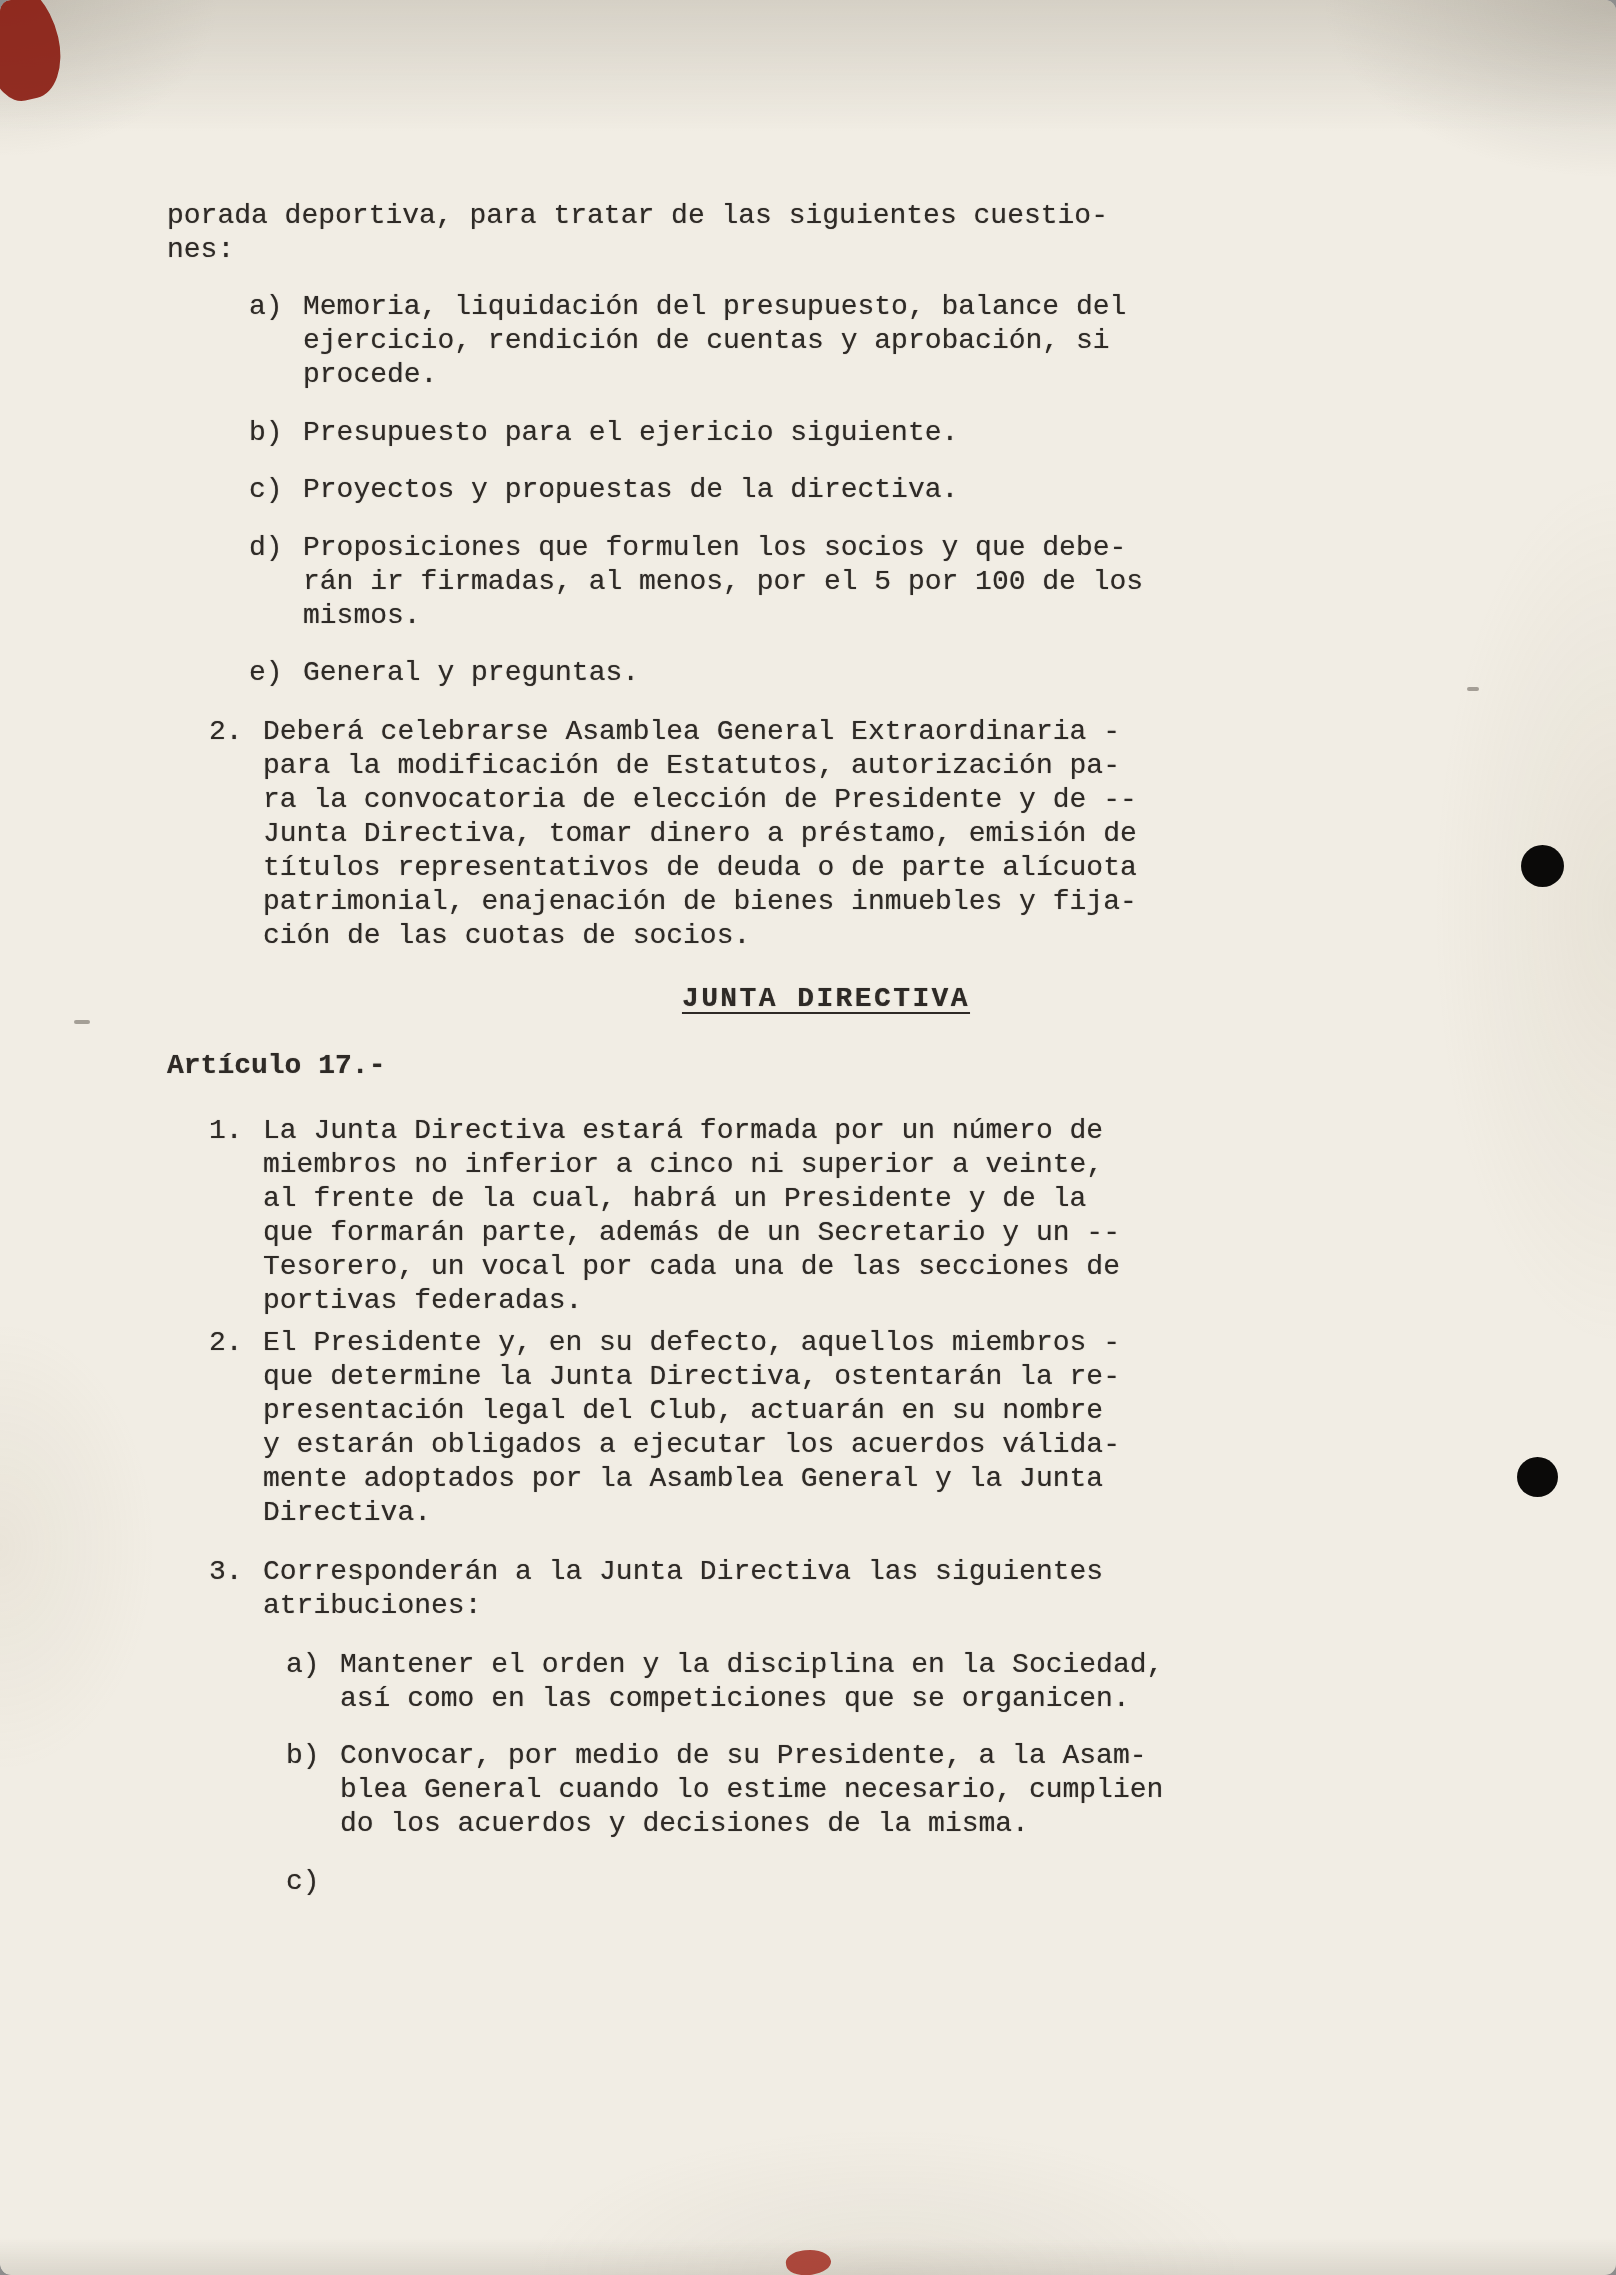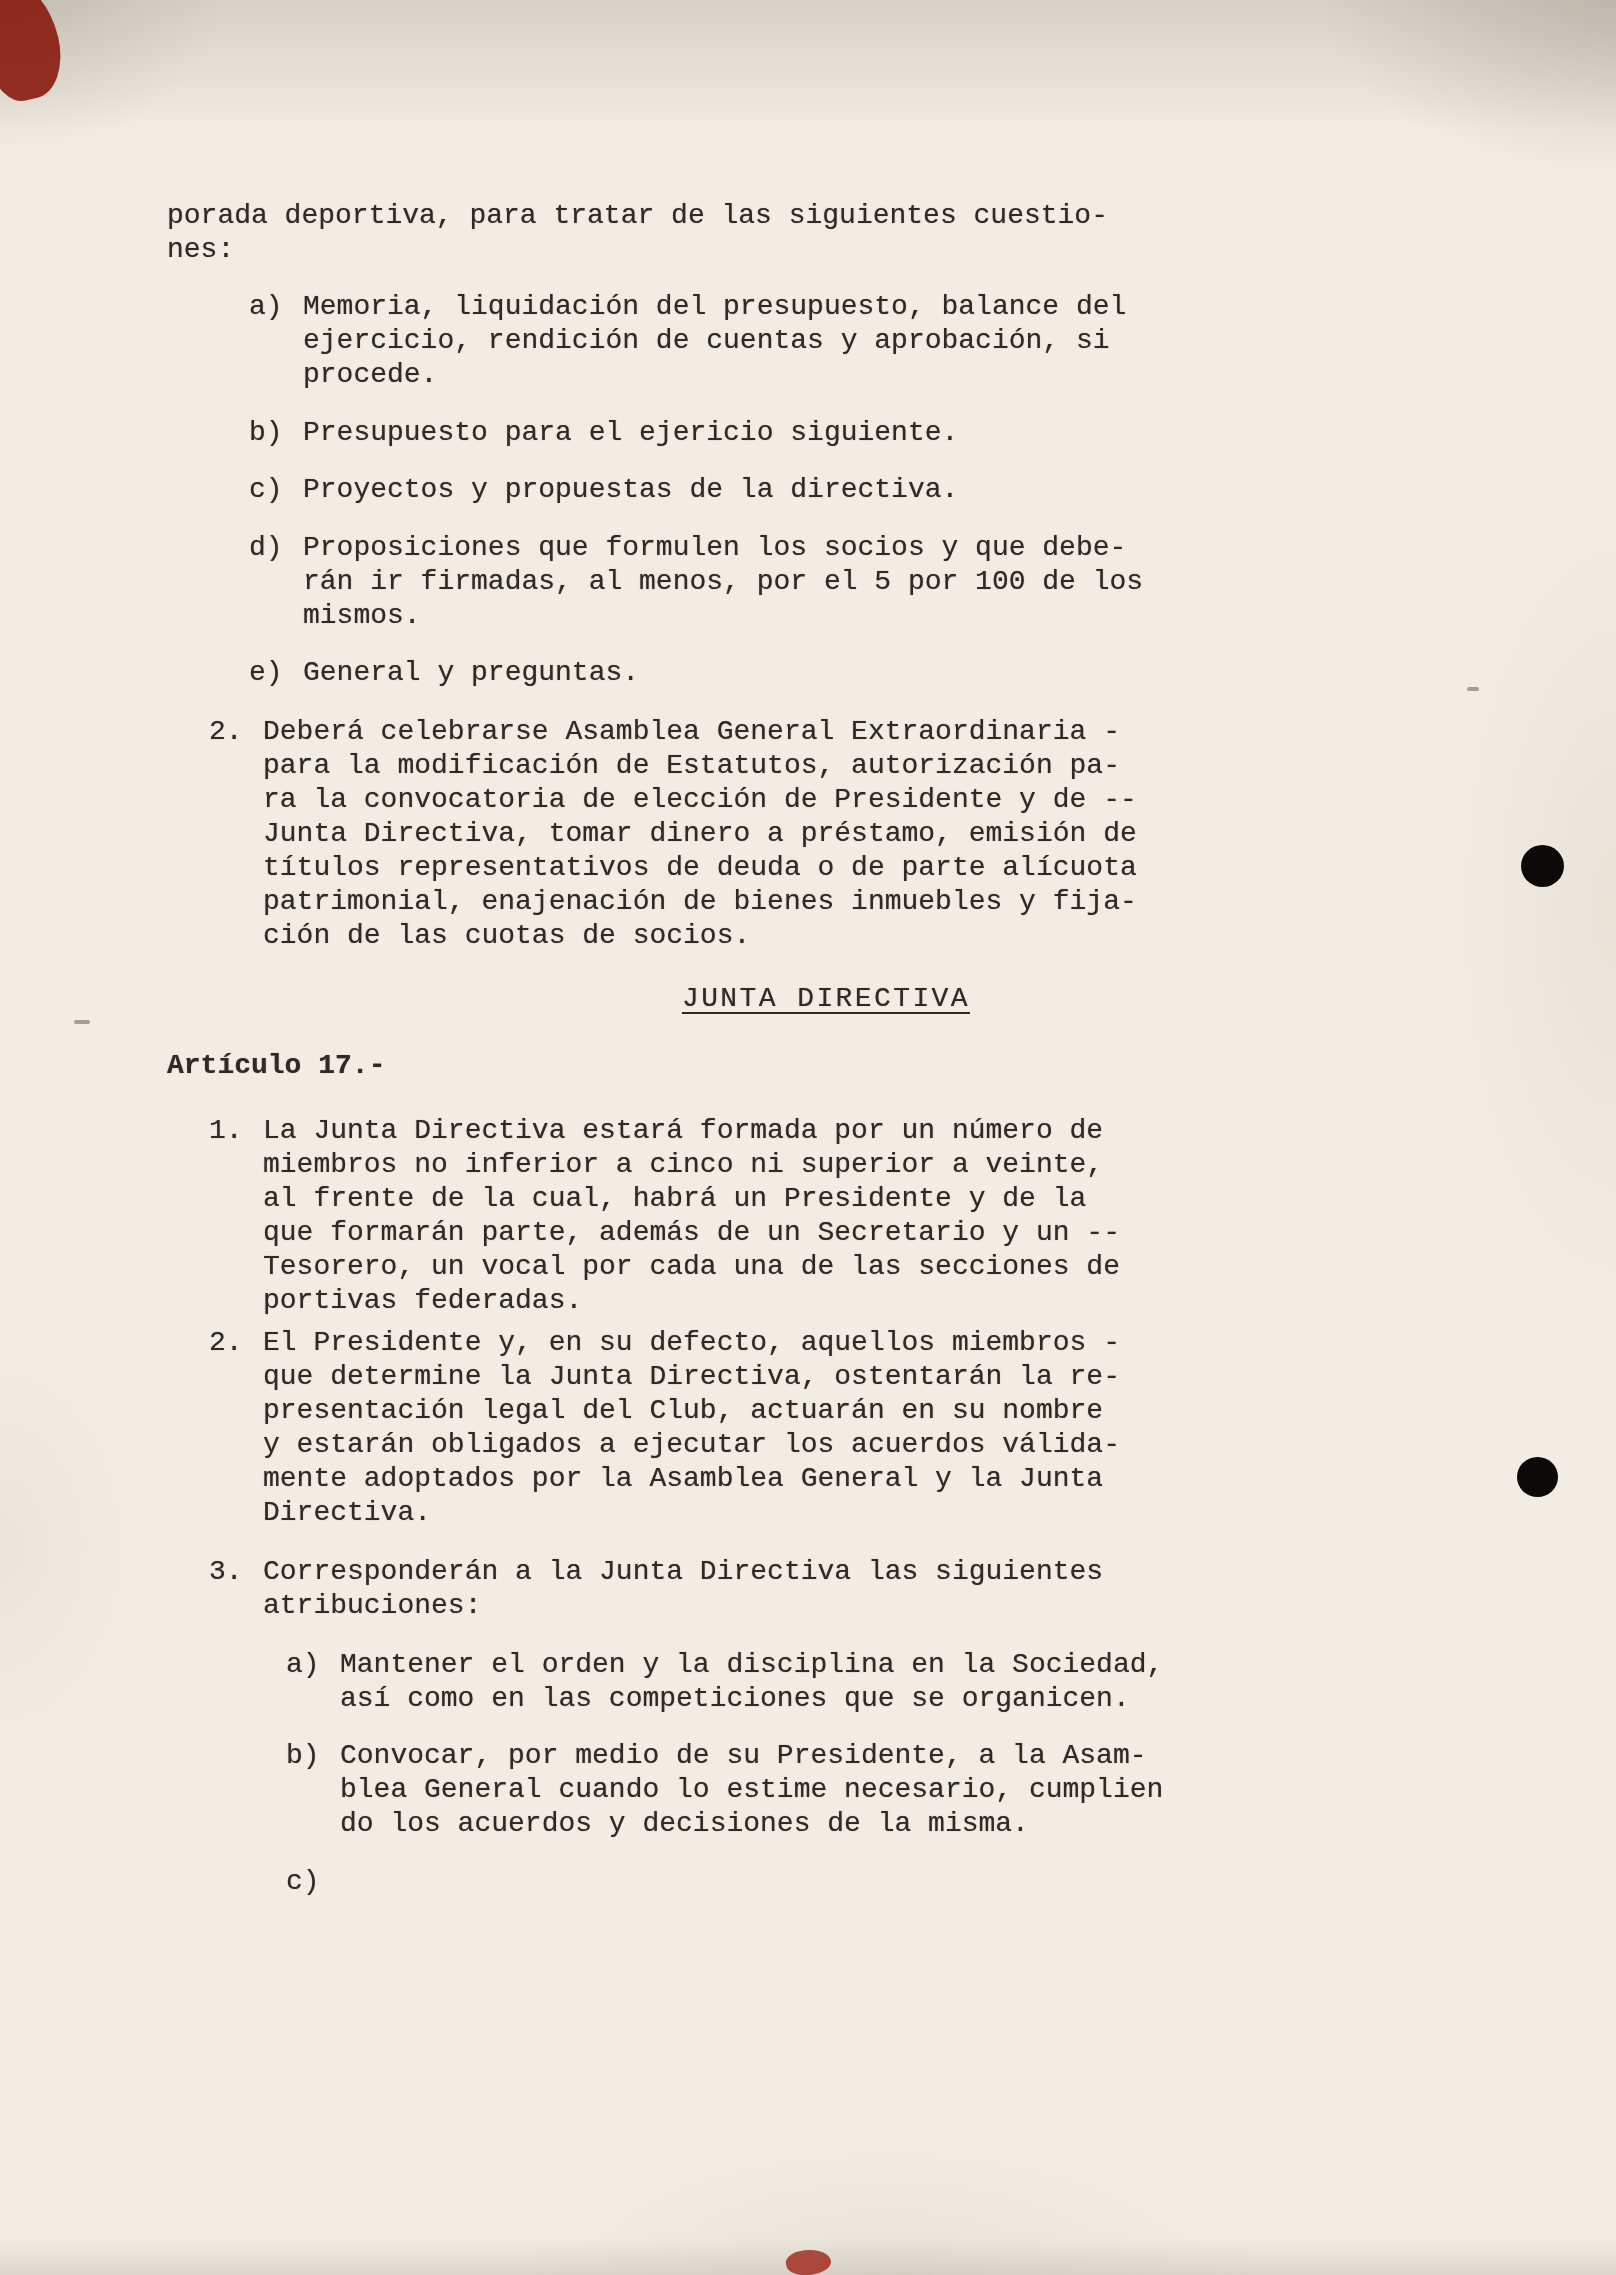--- a/index.html
+++ b/index.html
@@ -1,15 +1,15 @@
 <!DOCTYPE html>
 <html><head>
 <meta charset="utf-8">
 <style>
-  * { box-sizing: border-box; }
+  * { box-sizing: border-box; border-radius: 11px; }
   html, body { margin: 0; padding: 0; background: #8d8d8d; }
   .page {
     position: relative;
     width: 1617px;
     height: 2275px;
     background: #f1ede4;
     overflow: hidden;
     font-family: "Liberation Mono", "DejaVu Sans Mono", monospace;
     color: #2e2a26;
   }
@@ -39,21 +39,21 @@
   .indent-number    { margin-left: 42px; }
   .indent-subletter { margin-left: 119px; }
 
   .mb-sm { margin-bottom: 23.4px; }
   .mb-md { margin-bottom: 29px; }
   .mb-xs { margin-bottom: 7.8px;  }
   .mb-26 { margin-bottom: 25px; }
 
   .heading {
     font-size: 28px;
-    font-weight: normal;
+    font-weight: bold;
     letter-spacing: 2.4px;
     text-align: center;
     text-decoration: underline;
     text-decoration-thickness: 2px;
     text-underline-offset: 5.9px;
     margin: 0 0 33px 0;
     position: relative;
     left: 64px;
     line-height: 34px;
   }

